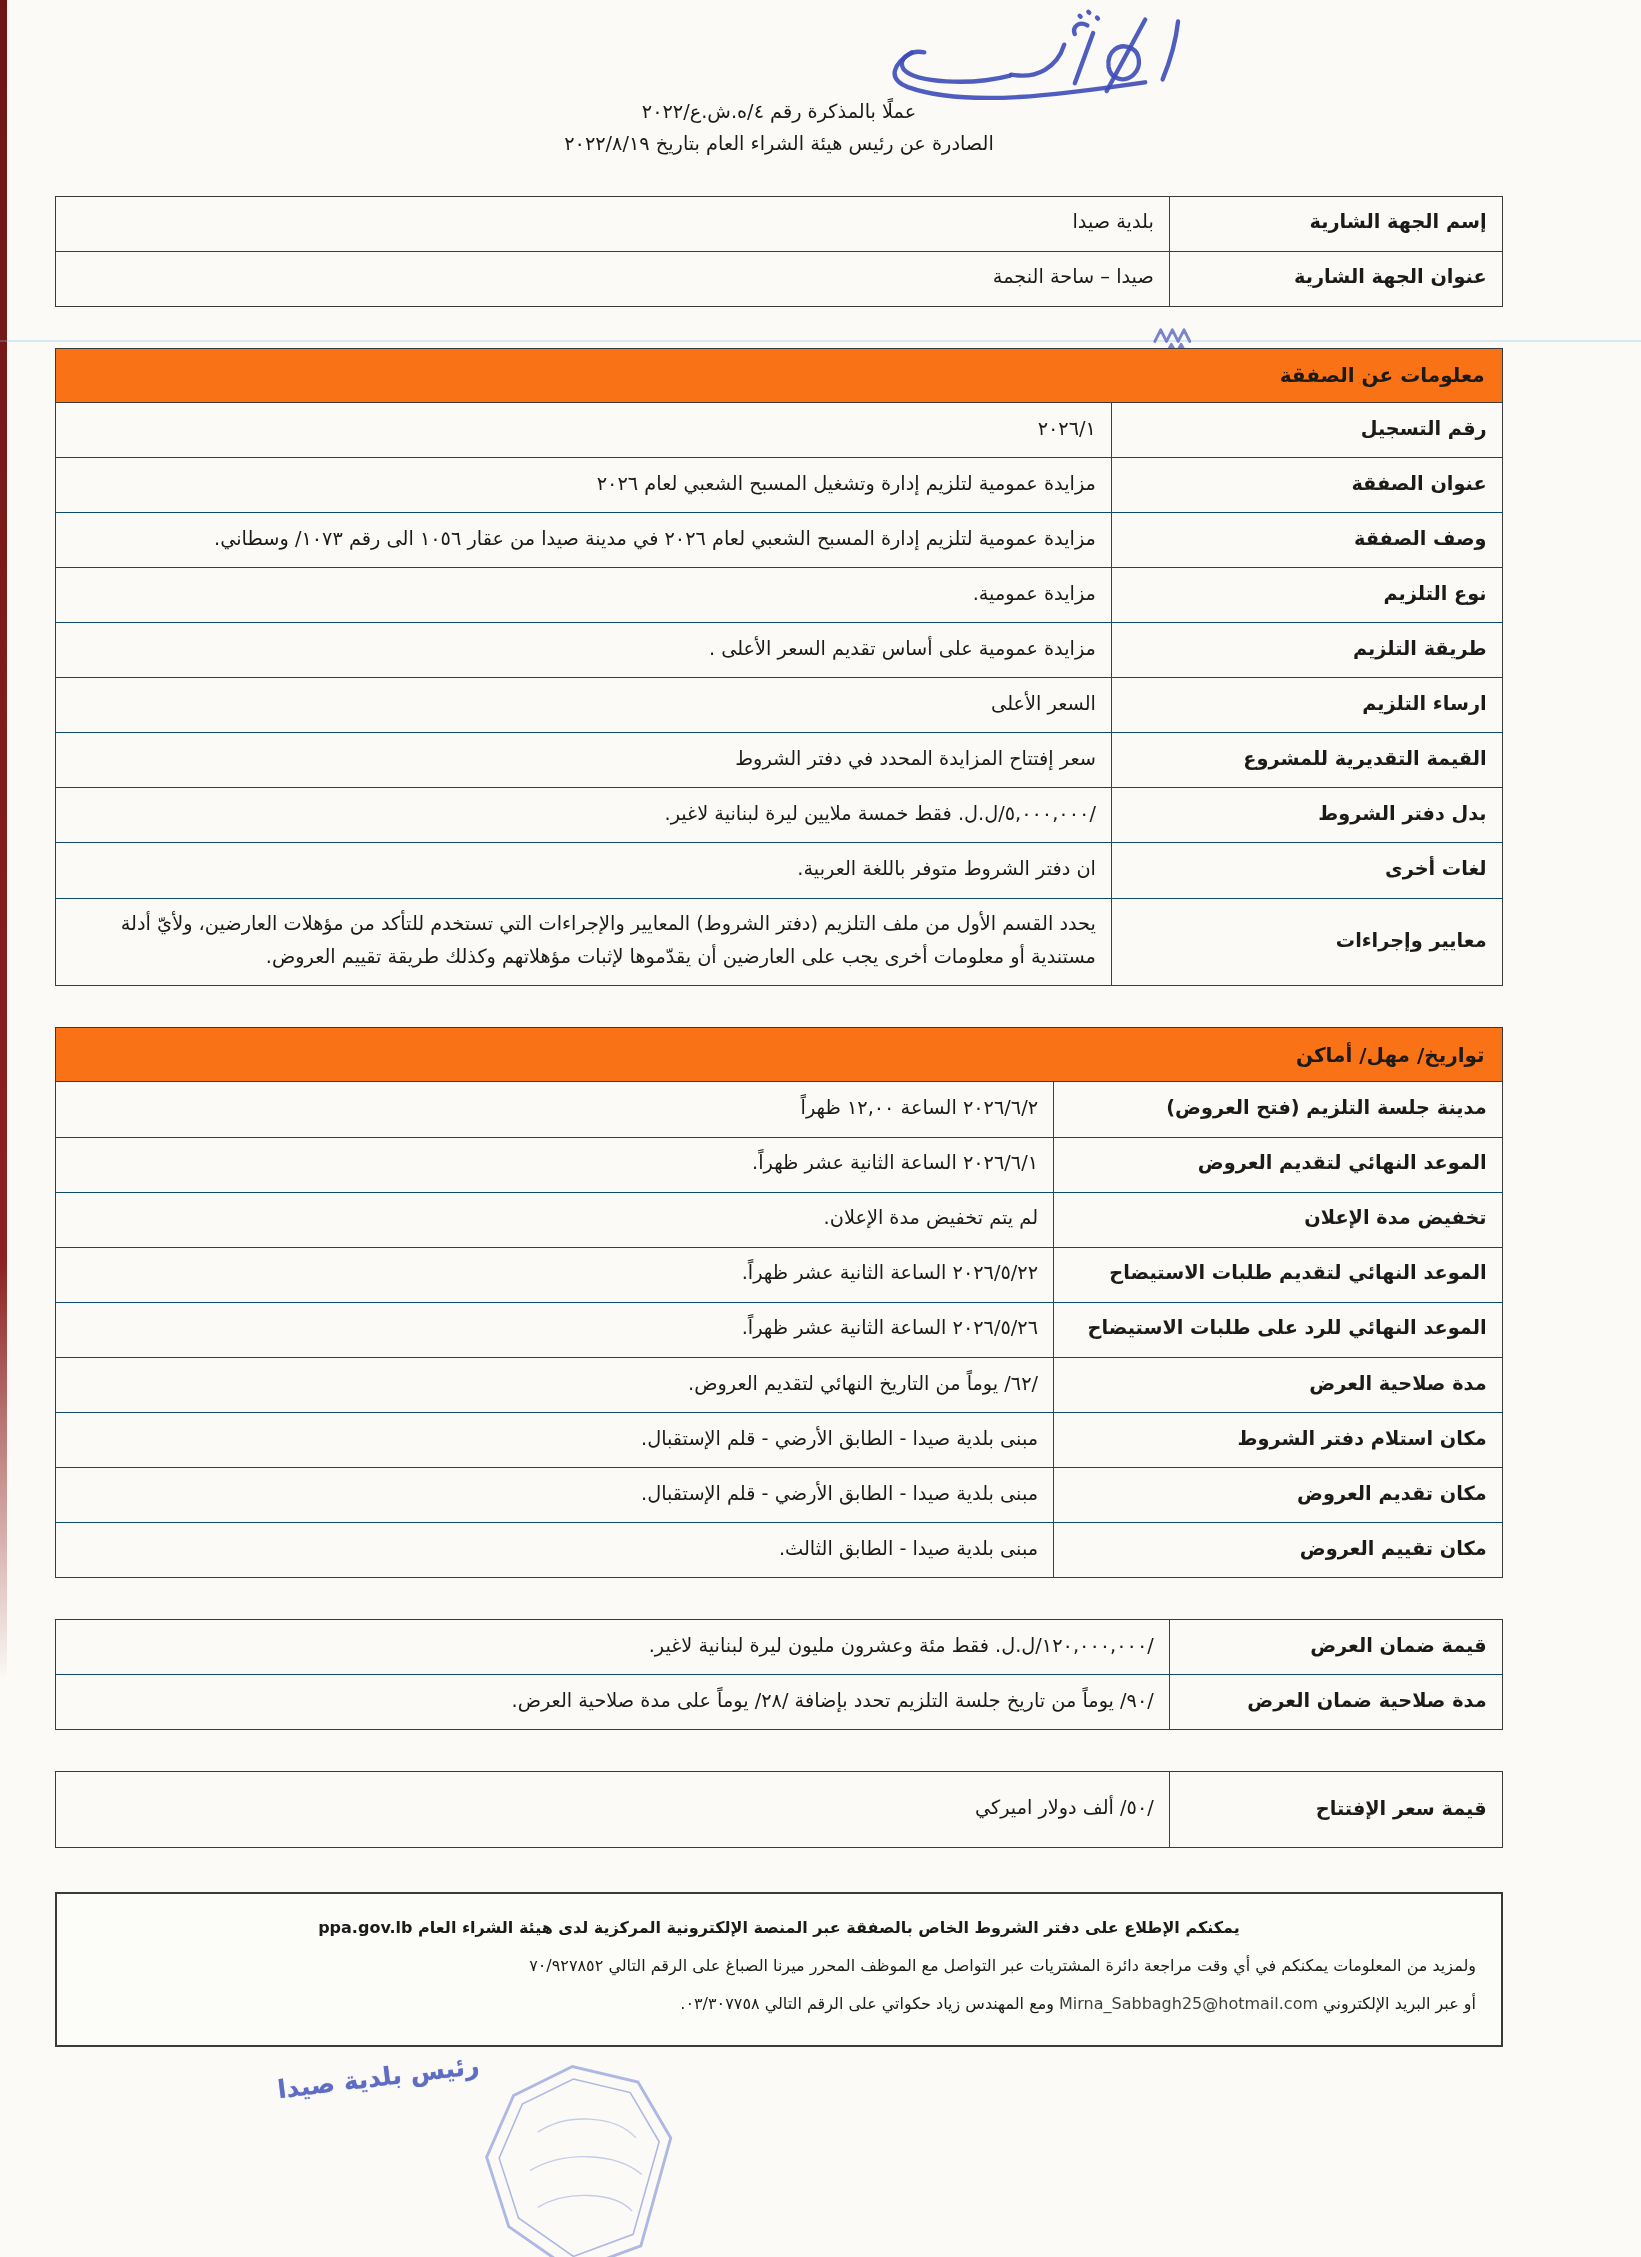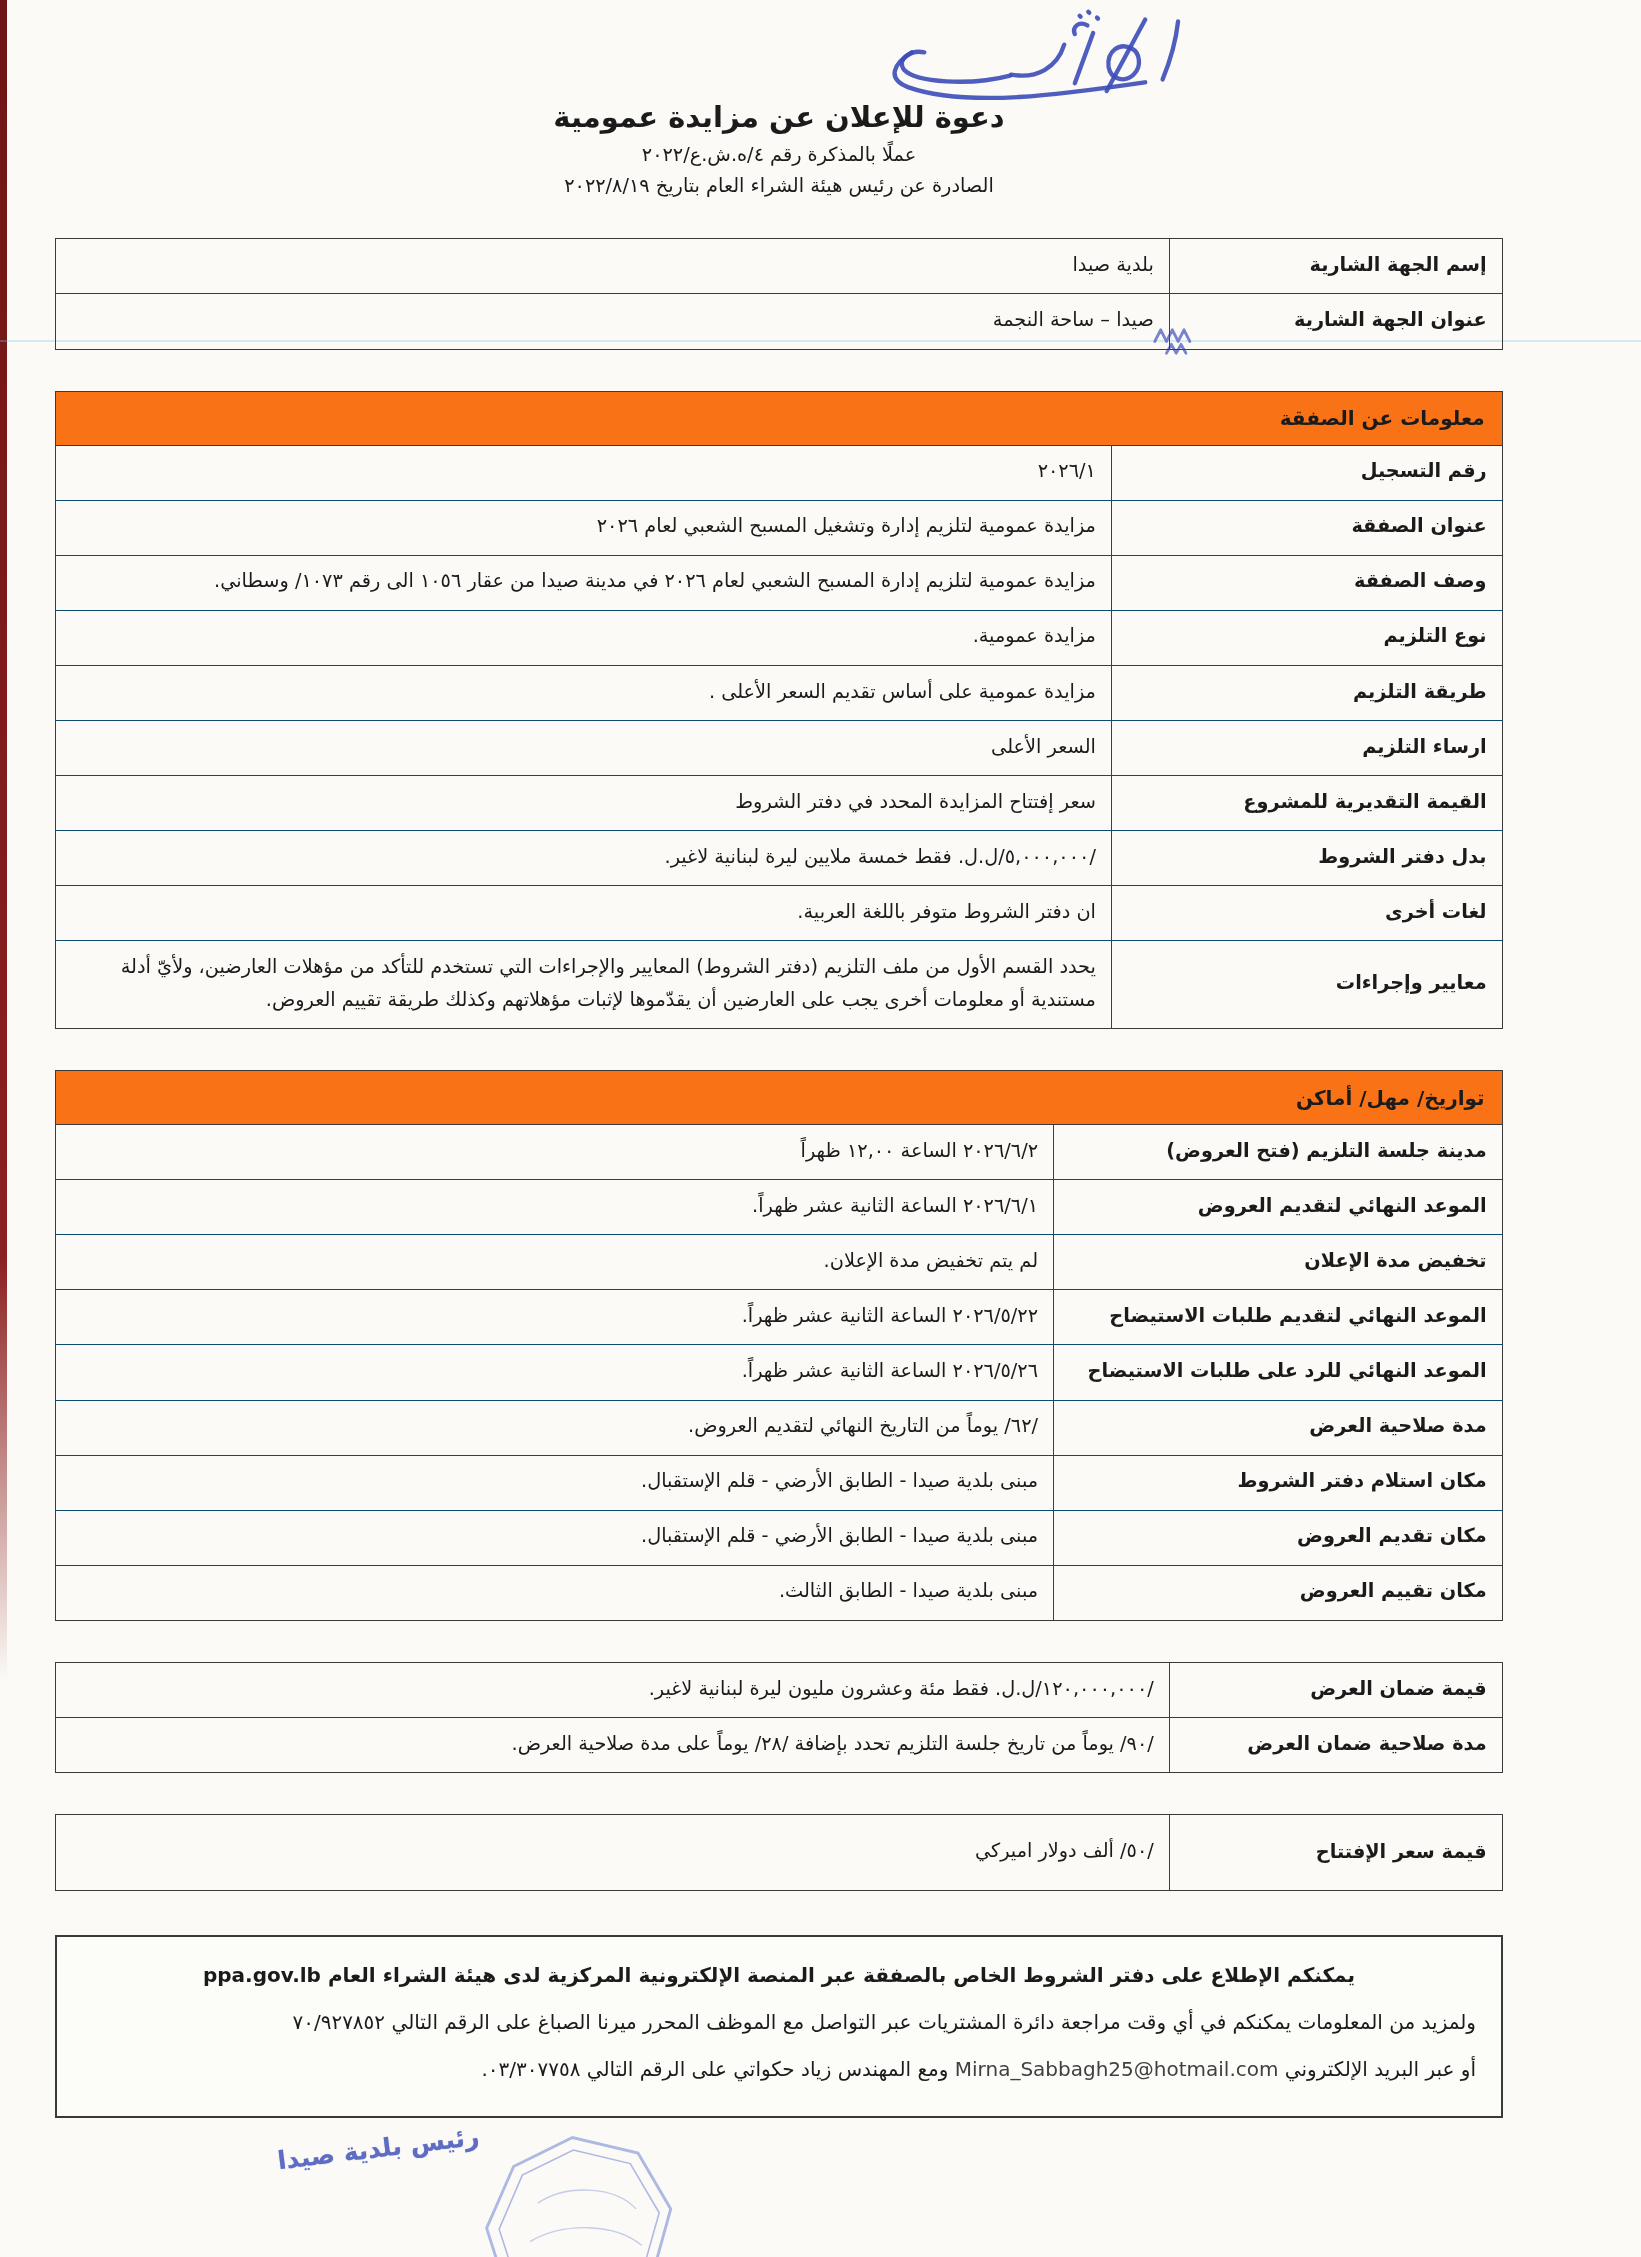--- a/index.html
+++ b/index.html
@@ -21,21 +21,21 @@
   table.t{width:100%;border-collapse:collapse;border:1.9px solid #3a3a3a;margin-top:41px;}
   table.t td{border-top:1px solid #0c4a6e;padding:9.7px 15.4px 11.6px;font-size:19.3px;vertical-align:middle;line-height:1.7;}
   table.t tr:first-child td{border-top:none;}
   td.lbl{font-weight:bold;border-left:1.5px solid #3f3f3f;width:23%;}
   table.w27 td.lbl{width:27%;}
   table.w31 td.lbl{width:31%;}
   th.sec{background:#f97316;text-align:right;font-size:20px;font-weight:bold;
     padding:14.5px 17.4px;border-bottom:1.9px solid #3a3a3a;}
   
   .info-box{margin-top:44px;border:2.4px solid #3a3a3a;padding:15.4px 25px 23px;
-    font-size:20px;line-height:2.35;background:rgba(255,255,255,.35);}
+    font-size:16px;line-height:2.35;background:rgba(255,255,255,.35);}
   .info-line1{text-align:center;font-weight:bold;}
   .latin-bold{font-weight:bold;}
   .email-link{color:#404040;cursor:pointer;}
   
   .hand-note{position:absolute;top:5.8px;left:850px;width:357px;height:114px;}
   .ink{stroke:#3c4cb8;stroke-width:4.5;fill:none;stroke-linecap:round;stroke-linejoin:round;opacity:.9;}
   
   .bleed{position:absolute;top:324px;left:1149px;width:68px;height:33px;opacity:.75;}
   
   .sig-row{position:relative;height:259px;margin-top:5.8px;}
@@ -66,21 +66,20 @@
 </svg>
 
 <svg class="bleed" viewBox="0 0 70 34" aria-hidden="true">
   <path class="ink" style="stroke-width:3" d="M6,18 l6,-12 l6,12 l6,-12 l6,12 l6,-12 l6,12"></path>
   <path class="ink" style="stroke-width:3" d="M18,30 l5,-9 l5,9 l5,-9 l5,9"></path>
 </svg>
 
 <div class="sheet">
 
   <div class="head">
-    <div class="title">دعوة للإعلان عن مزايدة عمومية</div>
     <div class="sub">عملًا بالمذكرة رقم ٤/ه.ش.ع/٢٠٢٢</div>
     <div class="sub">الصادرة عن رئيس هيئة الشراء العام بتاريخ ٢٠٢٢/٨/١٩</div>
   </div>
 
   <table class="t">
     <tbody>
         <tr>
       <td class="lbl">إسم الجهة الشارية</td>
       <td>بلدية صيدا</td>
     </tr>

